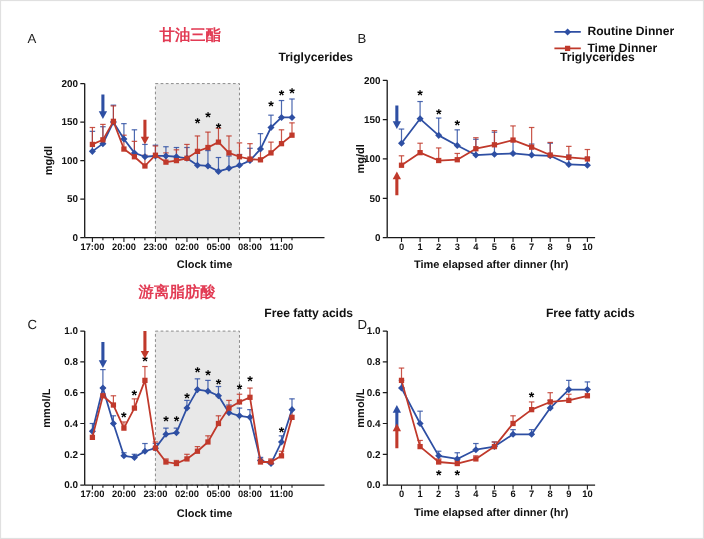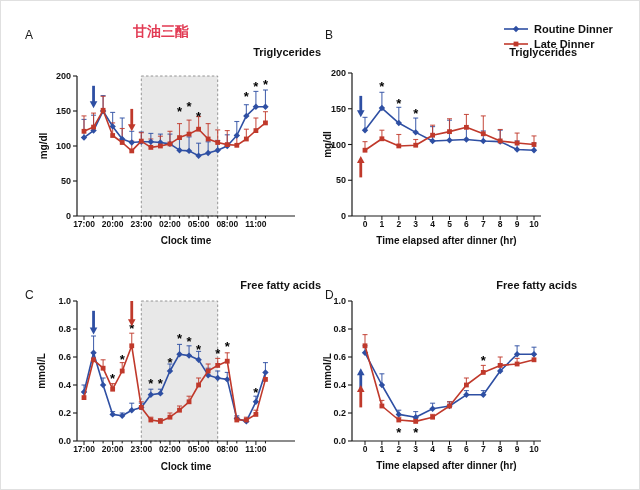--- a/index.html
+++ b/index.html
@@ -23,43 +23,44 @@
   }
   .legend-row{display:flex;align-items:center;gap:5px;}
   .legend-label{font-size:11px;font-weight:bold;color:#111;white-space:nowrap;}
 </style>
 </head>
 <body>
 
 <div id="figure">
 
   <div class="panel-letter" style="left:24px;top:27px;">A</div>
-  <div class="title-cn" style="left:0;top:22px;color:#e23b54;">甘油三酯</div>
+  <div class="title-cn" style="left:12px;top:22px;color:#e23b54;">甘油三酯</div>
   <div class="title-en" style="left:0;top:45px;width:320px;">Triglycerides</div>
 
   <div class="panel-letter" style="left:324px;top:27px;">B</div>
   <div class="title-en" style="left:320px;top:45px;width:256px;">Triglycerides</div>
 
   <div id="legend">
     <div class="legend-row">
       <svg class="lg" width="26" height="10">
           <line x1="1" y1="5" x2="25" y2="5" stroke="#2e4fa3" stroke-width="1.6"></line>
           <path d="M13 1.7999999999999998L16.2 5L13 8.2L9.8 5Z" fill="#2e4fa3"></path>
         </svg>
       <span class="legend-label">Routine Dinner</span>
     </div>
     <div class="legend-row">
       <svg class="lg" width="26" height="10">
           <line x1="1" y1="5" x2="25" y2="5" stroke="#c0392b" stroke-width="1.6"></line>
           <rect x="10.6" y="2.6" width="4.8" height="4.8" fill="#c0392b"></rect>
         </svg>
-      <span class="legend-label">Late Dinner</span>
+      <span class="legend-label">Time Dinner</span>
     </div>
   </div>
 
+  <div class="title-cn" style="left:0;top:256px;color:#e23b54;">游离脂肪酸</div>
   <div class="panel-letter" style="left:24px;top:287px;">C</div>
   <div class="title-en" style="left:0;top:278px;width:320px;">Free fatty acids</div>
 
   <div class="panel-letter" style="left:324px;top:287px;">D</div>
   <div class="title-en" style="left:320px;top:278px;width:256px;">Free fatty acids</div>
 
   <svg class="chart-svg" id="svg-A" style="left:0;top:60px;" width="320" height="195">
       <rect x="140.3" y="15" width="76.4" height="140" fill="#e8e8e8" stroke="#8a8a8a" stroke-width="0.9" stroke-dasharray="2.5,2.2"></rect>
       <line x1="76" y1="15" x2="76" y2="155" stroke="#1a1a1a" stroke-width="1.2"></line>
       <line x1="76" y1="155" x2="294" y2="155" stroke="#1a1a1a" stroke-width="1.2"></line>

